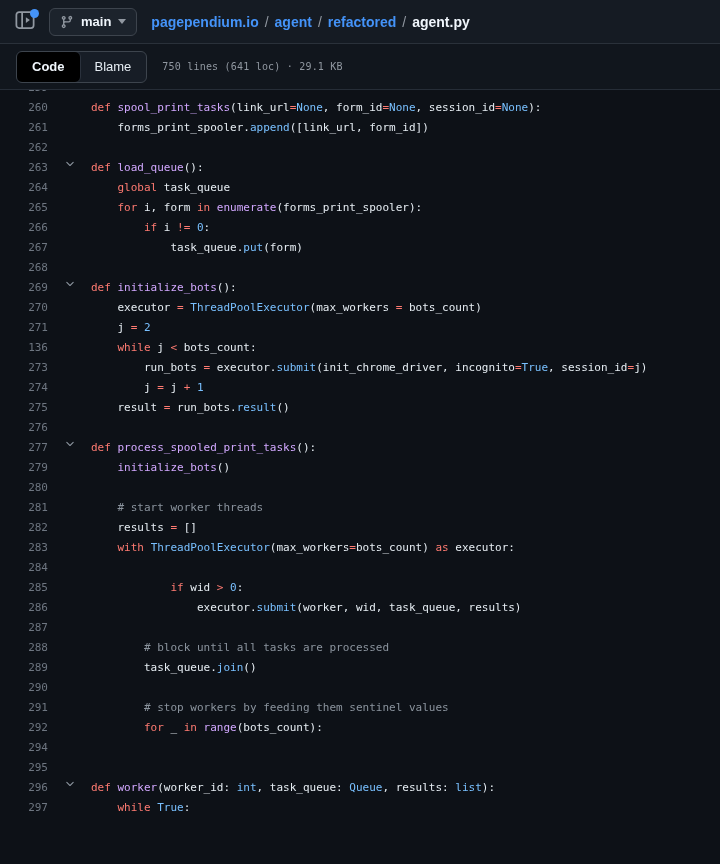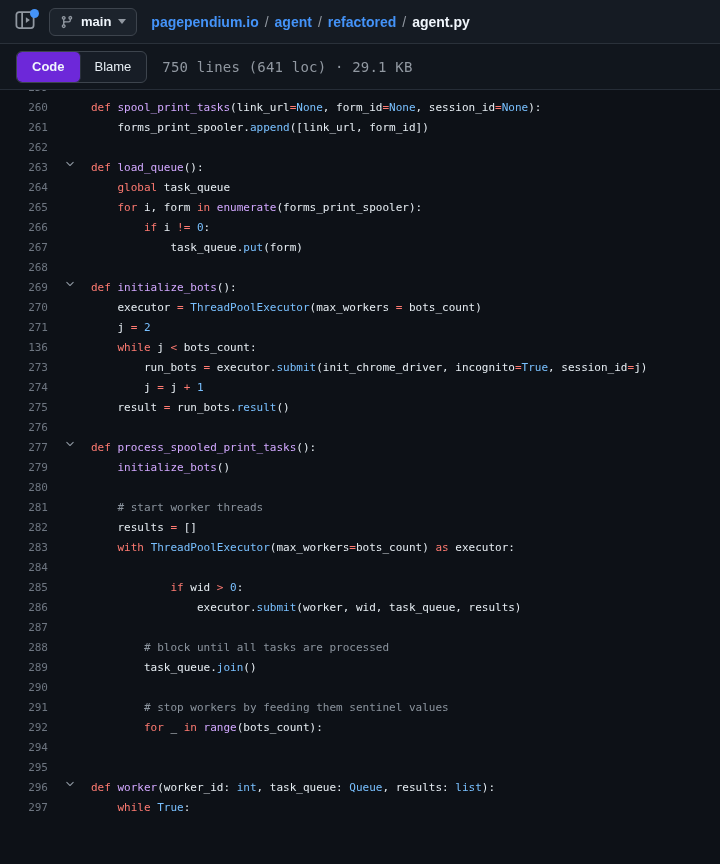--- a/index.html
+++ b/index.html
@@ -86,31 +86,31 @@
     padding:0 15px;
     font-size:13px;
     color:#e6edf3;
     font-weight:500;
     cursor:pointer;
     background:transparent;
     border:none;
     font-family:"Liberation Sans", sans-serif;
   }
   .seg-btn.active {
-    background:#6d28d9;
+    background:#000000;
     border:1px solid #2a313c;
     border-radius:6px;
     margin:-1px;
     color:#f0f6fc;
     font-weight:700;
   }
   .file-info {
     margin-left:15px;
     font-family:"DejaVu Sans Mono", monospace;
-    font-size:14px;
+    font-size:10px;
     color:#9198a1;
     letter-spacing:.2px;
   }
 
   
   .code-area {
     height:773px;
     overflow:hidden;
     background:#0d1117;
   }

